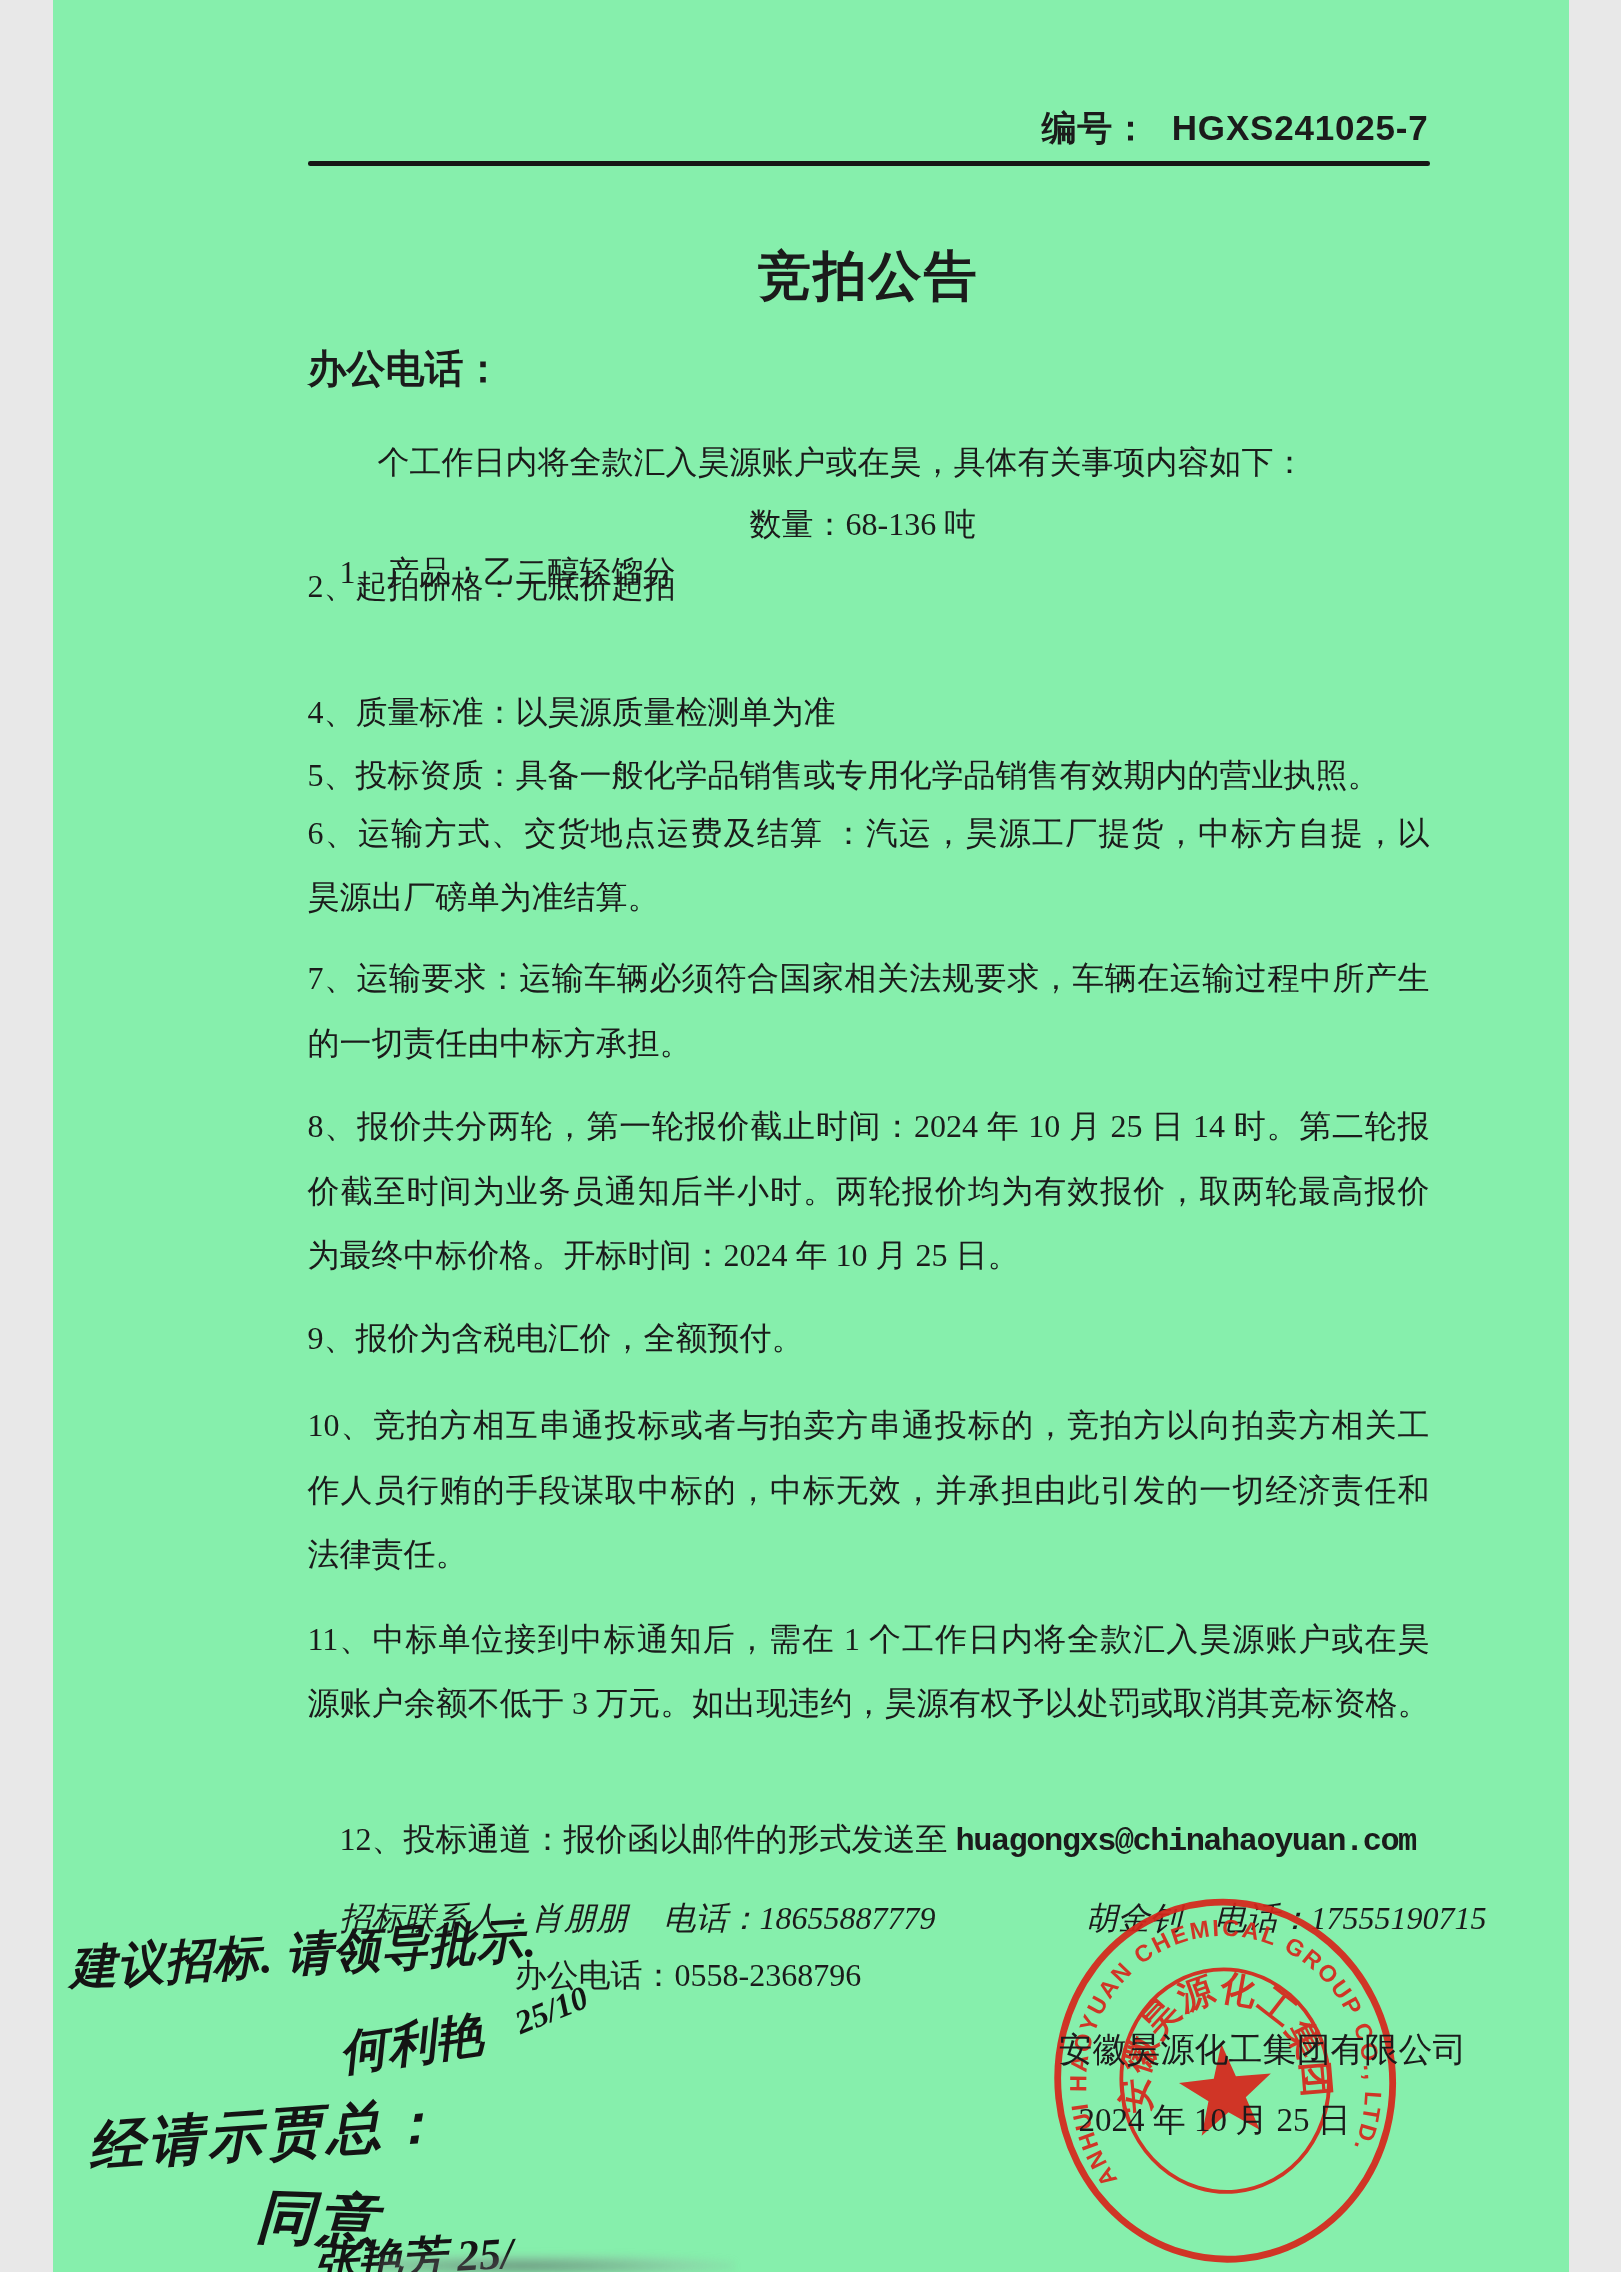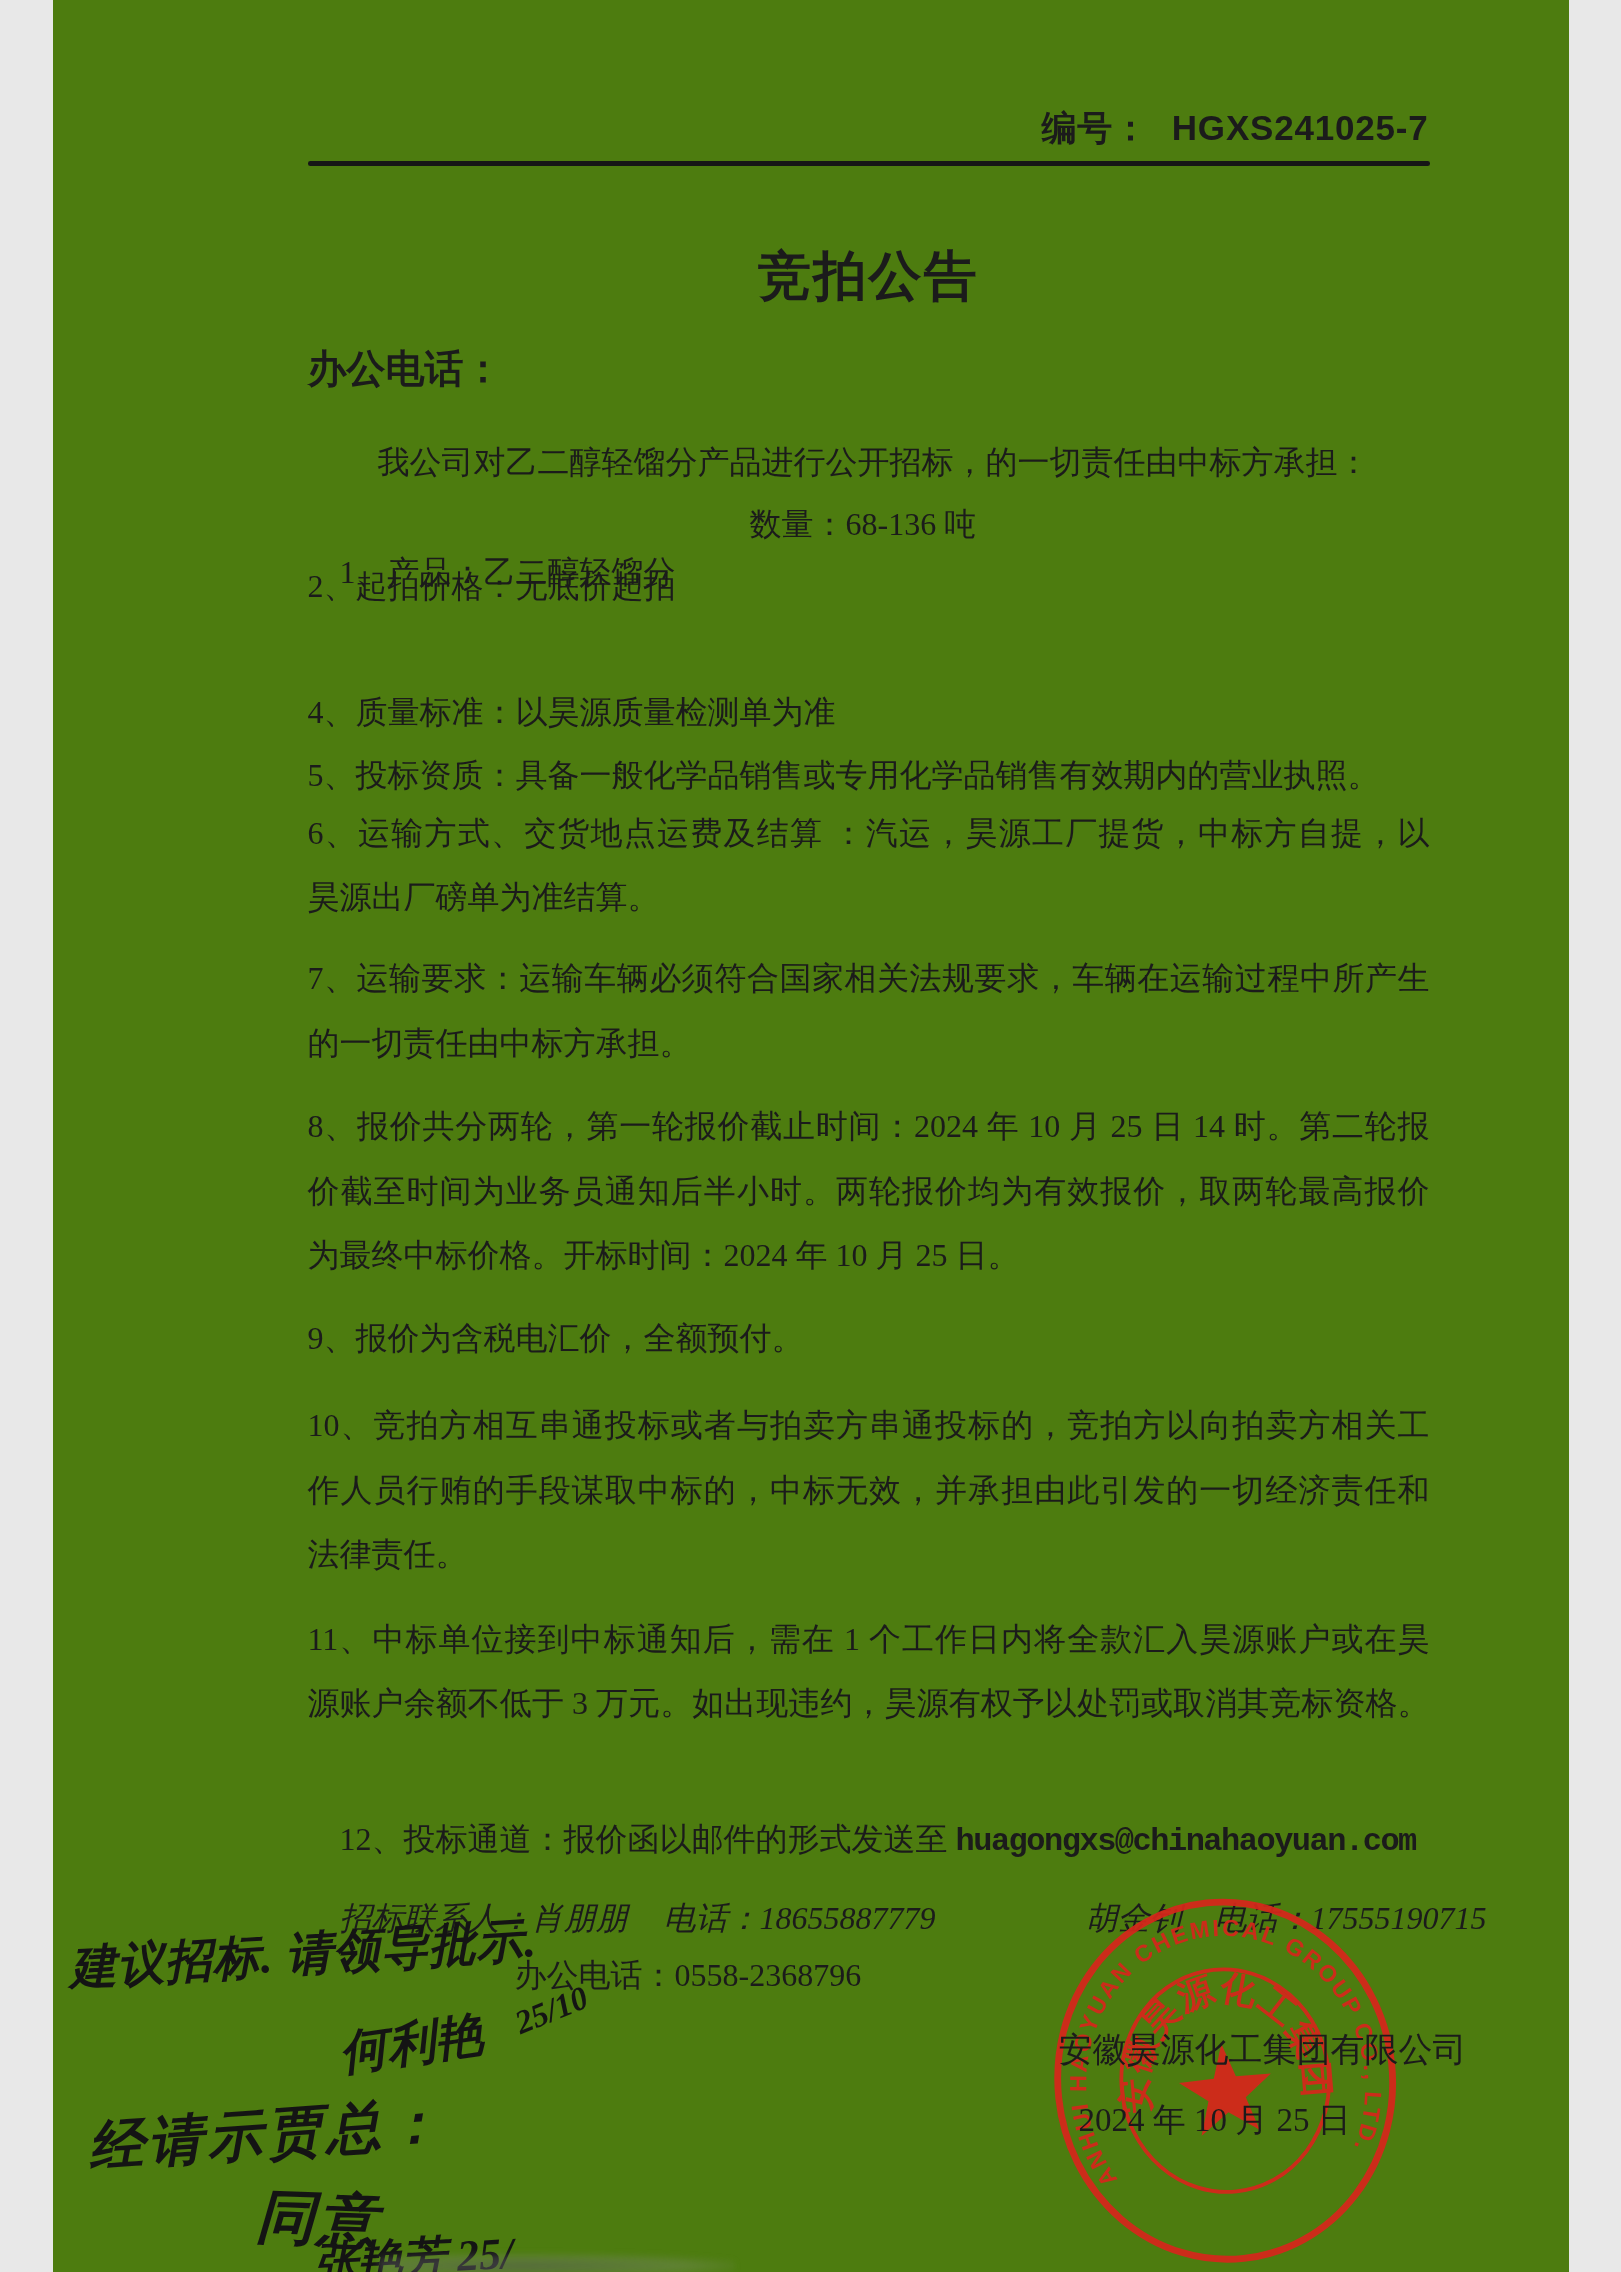--- a/index.html
+++ b/index.html
@@ -1,20 +1,20 @@
 <!DOCTYPE html>
 <html style="font-size:12px"><head>
 <meta charset="utf-8">
 <style>
   html, body { margin: 0; padding: 0; background: #e8e8e8; }
   #page {
     position: relative;
     width: 1516px; height: 2273px;
     margin: 0 auto;
-    background: #4d7c0f;
+    background: #86efac;
     overflow: hidden;
     font-family: "Liberation Serif", "DejaVu Serif", serif;
     color: #1b1b1b;
   }
   
   .header-number {
     position: absolute; left: 255px; top: 105px; width: 1121px;
     text-align: right;
     font-family: "Liberation Sans", "DejaVu Sans", sans-serif;
     font-weight: bold; font-size: 35px; letter-spacing: 0.8px;
@@ -92,21 +92,21 @@
 
   <div class="header-number">
     <span class="num-label">编号：</span><span>HGXS241025-7</span>
   </div>
   <div class="header-rule"></div>
 
   <div class="doc-title">竞拍公告</div>
 
   <div class="salutation">办公电话：</div>
 
-  <div class="line indent" style="top:438px">我公司对乙二醇轻馏分产品进行公开招标，的一切责任由中标方承担：</div>
+  <div class="line indent" style="top:438px">个工作日内将全款汇入昊源账户或在昊，具体有关事项内容如下：</div>
 
   <div class="line" style="top:500px">
     <span>1、产品：乙二醇轻馏分</span>
     <span class="qty">数量：68-136 吨</span>
   </div>
 
   <div class="line" style="top:562px">2、起拍价格：无底价起拍</div>
   <div class="line" style="top:688px">4、质量标准：以昊源质量检测单为准</div>
   <div class="line" style="top:751px">5、投标资质：具备一般化学品销售或专用化学品销售有效期内的营业执照。</div>
   <div class="line stretch" style="top:809px">6、运输方式、交货地点运费及结算 ：汽运，昊源工厂提货，中标方自提，以</div>

